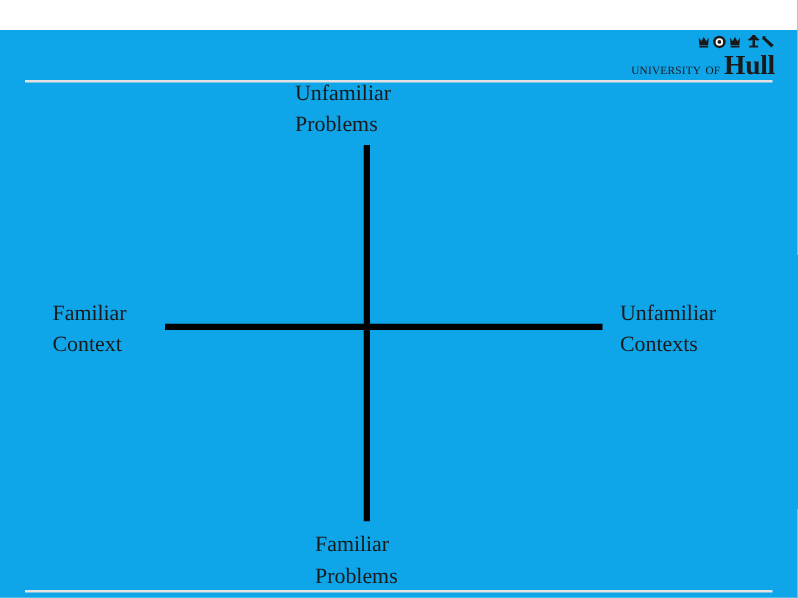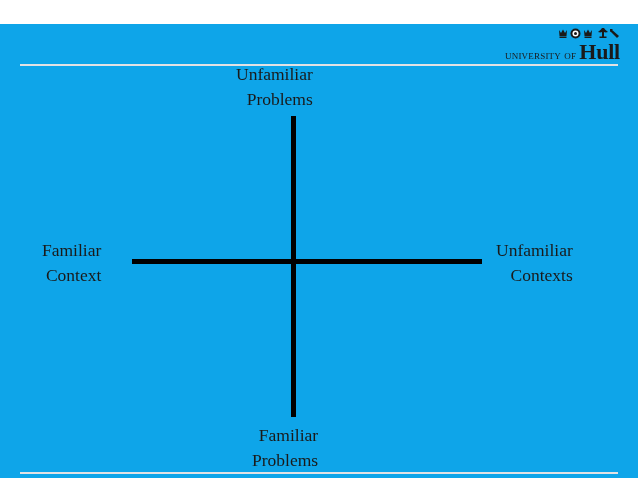--- a/index.html
+++ b/index.html
@@ -87,21 +87,20 @@
   }
 
   
   .axis-label {
     position: absolute;
     font-family: "Liberation Serif", "DejaVu Serif", serif;
     font-size: 17.5px;
     color: #1a1a1a;
     line-height: 25px;
     white-space: pre-line;
-    text-align: right;
   }
   .label-top    { left: 236px; top: 38px;  }
   .label-left   { left: 42px;  top: 214px; }
   .label-right  { left: 496px; top: 214px; }
   .label-bottom { left: 252px; top: 399px; }
 </style>
 </head>
 <body>
 
 <div class="slide">

